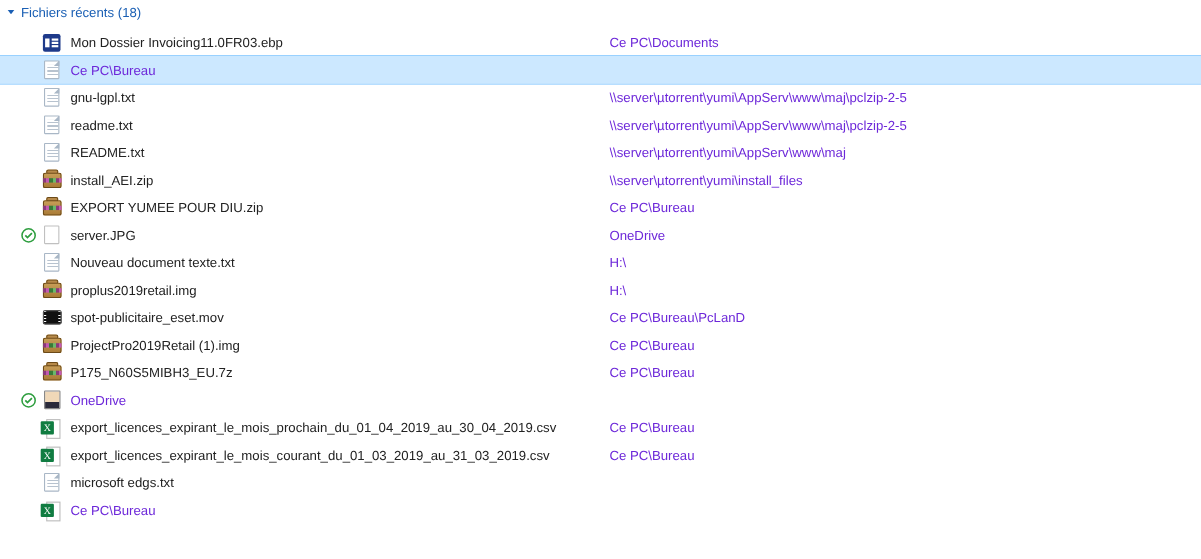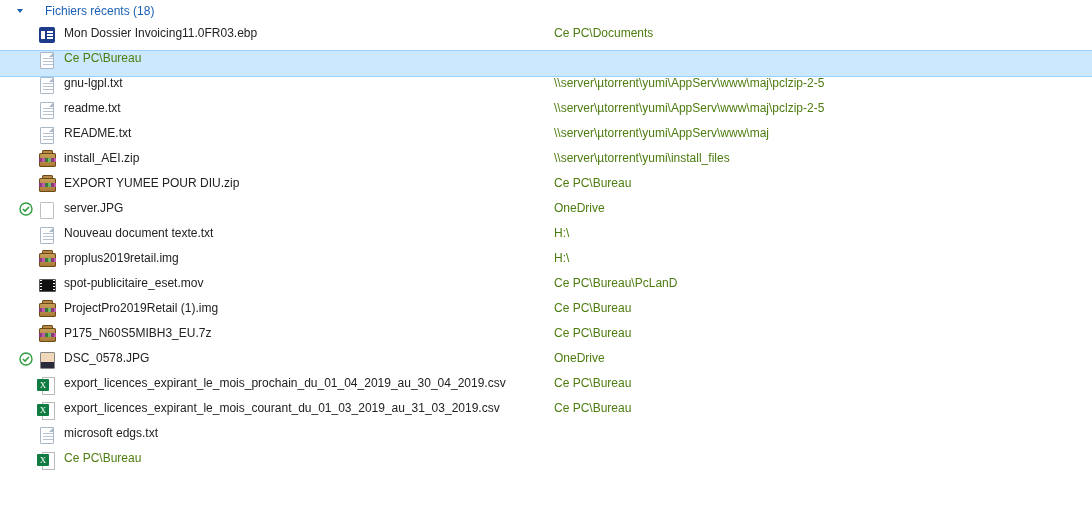--- a/index.html
+++ b/index.html
@@ -1,28 +1,28 @@
 <!DOCTYPE html>
 <html><head>
   <meta charset="utf-8">
   <style>
     * { margin:0; padding:0; box-sizing:border-box; }
     body { font-family:"Segoe UI", Tahoma, sans-serif; font-size:12px; color:#222; background:#fff; width:1092px; }
-    .group-header { display:flex; align-items:center; gap:21px; padding:4px 6px; color:#1a5fb4; font-size:12px; cursor:pointer;margin-left:10px; }
+    .group-header { display:flex; align-items:center; gap:5px; padding:4px 6px; color:#1a5fb4; font-size:12px; cursor:pointer; }
     .group-header .chev { width:8px; height:8px; display:inline-flex; align-items:center; justify-content:center; }
     .group-header .chev svg { fill:#1a5fb4; }
     .rows { padding-top:4px; }
-    .row { display:flex; height:25px; padding-left:18px; }
+    .row { display:flex; align-items:center; height:25px; padding-left:18px; }
     .row.selected { background:#cce8ff; outline:1px solid #99d1ff; }
     .sync { width:16px; height:16px; display:flex; align-items:center; justify-content:center; margin-right:4px; }
     .sync svg { display:block; }
     .sync.blank svg { visibility:hidden; }
     .icon { width:18px; height:18px; display:flex; align-items:center; justify-content:center; margin-right:8px; }
     .name { flex:0 0 490px; overflow:hidden; white-space:nowrap; text-overflow:ellipsis; }
-    .path { flex:1; overflow:hidden; white-space:nowrap; text-overflow:ellipsis; color:#4d7c0f; }
+    .path { flex:1; overflow:hidden; white-space:nowrap; text-overflow:ellipsis; color:#6d28d9; }
     
     .i-txt { width:14px; height:17px; border:1px solid #a9b7c6; border-radius:1px; background:
       repeating-linear-gradient(to bottom, transparent 0 2px, #b8c3cf 2px 3px) 2px 3px/10px 10px no-repeat,
       #fff; position:relative; }
     .i-txt::before { content:""; position:absolute; right:-1px; top:-1px; border-style:solid; border-width:0 0 5px 5px; border-color:transparent transparent #a9b7c6 transparent; }
     .i-ebp { width:16px; height:16px; background:#1e3a8a; border-radius:2px; position:relative; }
     .i-ebp::after { content:""; position:absolute; left:2px; top:4px; width:4px; height:8px; background:#fff; }
     .i-ebp::before { content:""; position:absolute; left:8px; top:4px; width:6px; height:2px; background:#fff; box-shadow:0 3px 0 #fff, 0 6px 0 #fff; }
     .i-zip { width:17px; height:14px; border-radius:2px; background:linear-gradient(#c9a05a,#a87934); position:relative; box-shadow:inset 0 0 0 1px #6b4a18; }
     .i-zip::before { content:""; position:absolute; left:0; right:0; top:5px; height:4px;
@@ -221,21 +221,20 @@
     <div class="row">
       <span class="sync">
         <svg width="14" height="14" viewBox="0 0 14 14">
           <circle cx="7" cy="7" r="6" fill="none" stroke="#2e9e3f" stroke-width="1.4"></circle>
           <path d="M4 7 L6 9 L10 5" fill="none" stroke="#2e9e3f" stroke-width="1.6"></path>
         </svg>
       </span>
       <span class="icon">
         <span class="i-pic"></span>
       </span>
-      <span class="name">DSC_0578.JPG</span>
       <span class="path">OneDrive</span>
     </div>
     <div class="row">
       <span class="sync blank">
         <svg width="14" height="14" viewBox="0 0 14 14">
           <circle cx="7" cy="7" r="6" fill="none" stroke="#2e9e3f" stroke-width="1.4"></circle>
           <path d="M4 7 L6 9 L10 5" fill="none" stroke="#2e9e3f" stroke-width="1.6"></path>
         </svg>
       </span>
       <span class="icon">

